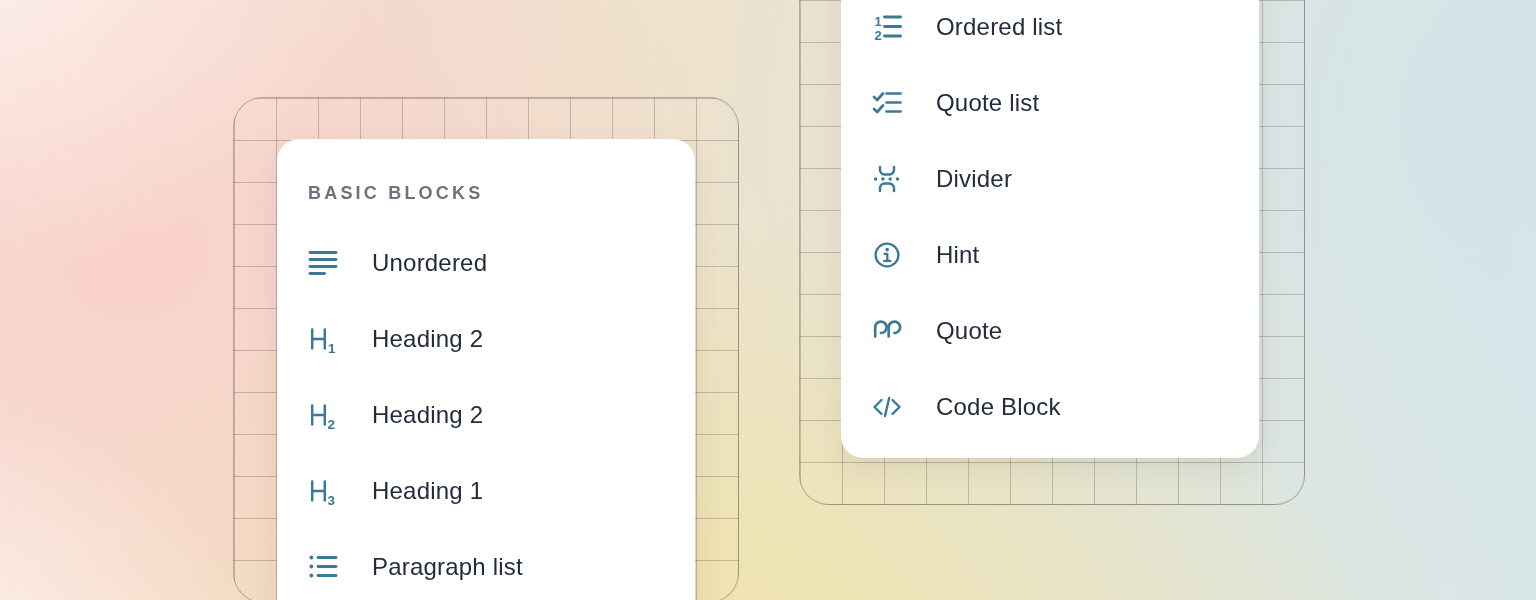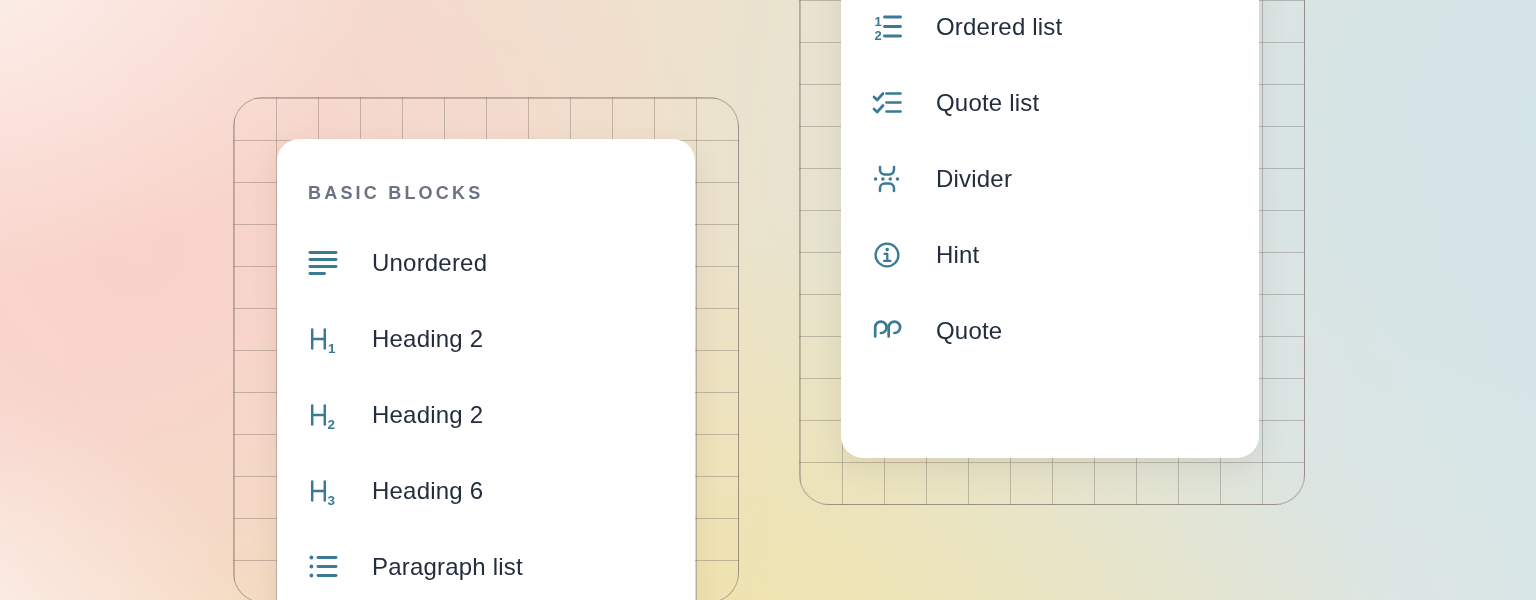--- a/index.html
+++ b/index.html
@@ -137,21 +137,21 @@
         <span class="icon">
           <svg viewBox="0 0 30 30" width="30" height="30">
             <g class="ic-stroke" stroke-width="2.5">
               <path d="M4.2 5.5 V24.5"></path>
                 <path d="M16.8 5.5 V24.5"></path>
                 <path d="M4.2 15 H16.8"></path>
             </g>
             <text class="ic-num" x="19.5" y="28.5" font-size="13.5">3</text>
           </svg>
         </span>
-        <span class="label">Heading 6</span>
+        <span class="label">Heading 1</span>
       </div>
 
       <div class="item">
         <span class="icon">
           <svg viewBox="0 0 30 30" width="30" height="30">
             <g class="ic-fill">
               <circle cx="3.4" cy="5.5" r="1.9"></circle>
                 <circle cx="3.4" cy="14.5" r="1.9"></circle>
                 <circle cx="3.4" cy="23.5" r="1.9"></circle>
             </g>
@@ -235,17 +235,29 @@
           <svg viewBox="0 0 30 30" width="30" height="30">
             <g class="ic-stroke" stroke-width="2.7">
               <path d="M3.2 20.5 V11.3 a5.7 5.7 0 1 1 5.7 5.7"></path>
               <path d="M16.7 20.5 V11.3 a5.7 5.7 0 1 1 5.7 5.7"></path>
             </g>
           </svg>
         </span>
         <span class="label">Quote</span>
       </div>
 
+      <div class="item">
+        <span class="icon">
+          <svg viewBox="0 0 30 30" width="30" height="30">
+            <g class="ic-stroke" stroke-width="2.4">
+              <polyline points="9.5,8 2.5,15 9.5,22"></polyline>
+              <polyline points="20.5,8 27.5,15 20.5,22"></polyline>
+              <path d="M17.2 6 L13 24"></path>
+            </g>
+          </svg>
+        </span>
+        <span class="label">Code Block</span>
+      </div>
 
     </div>
   </div>
 
 </div>
 
 </body></html>

